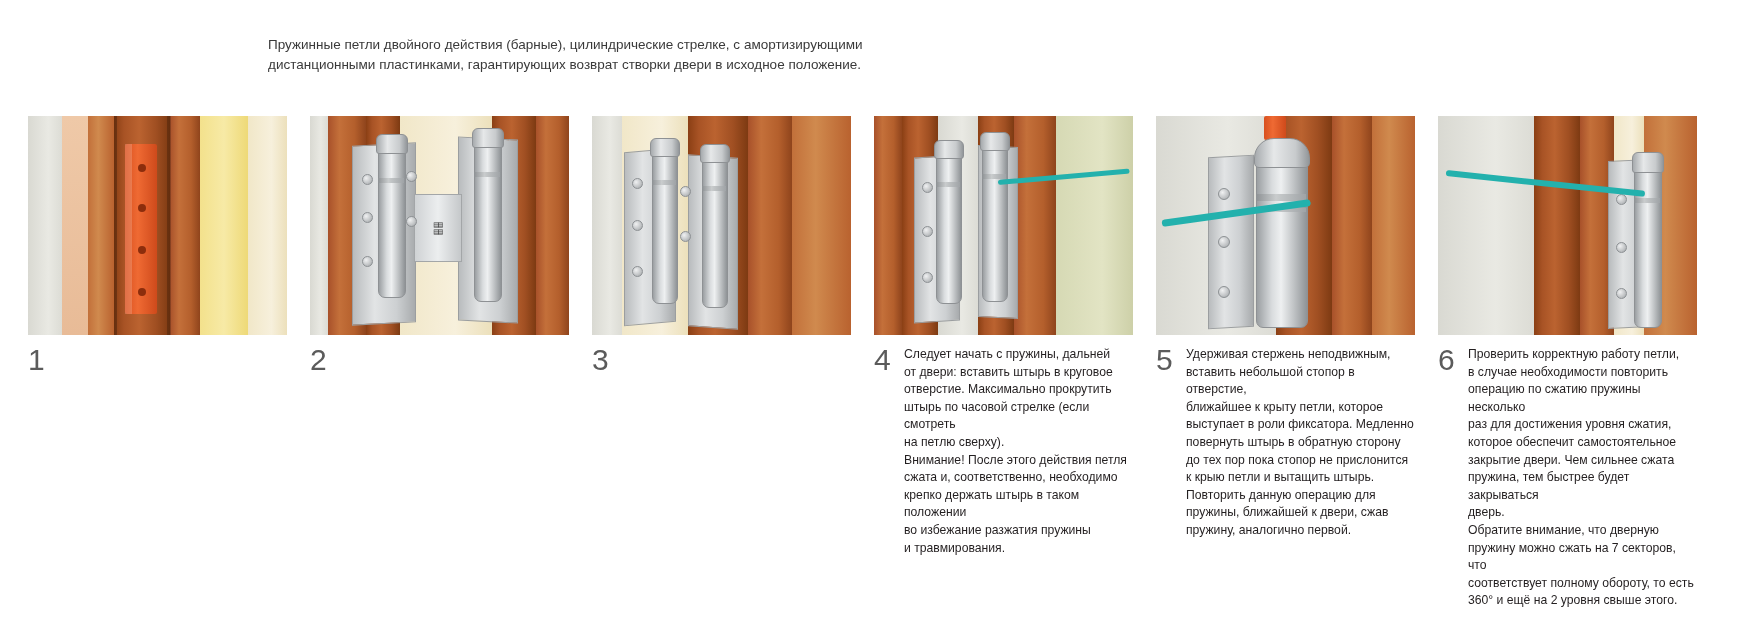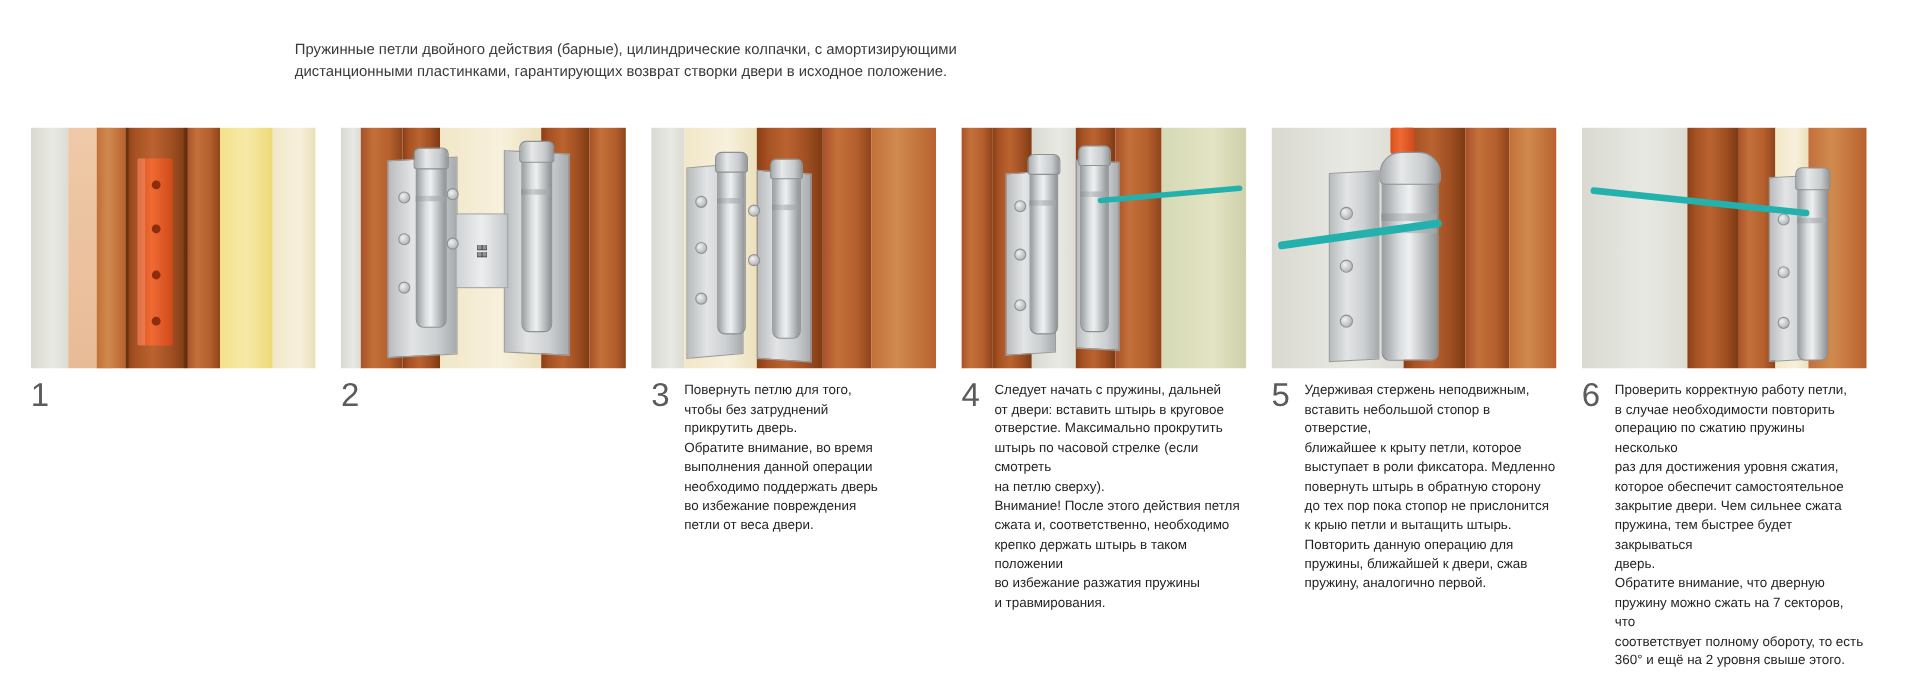--- a/index.html
+++ b/index.html
@@ -162,21 +162,21 @@
     letter-spacing: -0.5px;
   }
 </style>
 </head>
 <body>
 
 <div class="page">
 
   <div class="header">
     <div class="intro">Пружинные петли двойного действия (барные), цилиндрические
-колпачки, с амортизирующими дистанционными пластинками,
+стрелке, с амортизирующими дистанционными пластинками,
 гарантирующих возврат створки двери в исходное положение.</div>
   </div>
 
   <div class="panels">
 
     <div class="panel">
       <div class="illus">
         <div class="lay wall-grey" style="left:0;top:0;width:34px;height:219px;"></div>
         <div class="lay floor-pink" style="left:34px;top:0;width:40px;height:219px;"></div>
         <div class="lay wood-light" style="left:60px;top:0;width:26px;height:219px;"></div>
@@ -253,28 +253,20 @@
         <div class="lay band" style="left:110px;top:70px;width:24px;height:5px;"></div>
 
         <div class="lay screw" style="left:40px;top:62px;width:9px;height:9px;"></div>
         <div class="lay screw" style="left:40px;top:104px;width:9px;height:9px;"></div>
         <div class="lay screw" style="left:40px;top:150px;width:9px;height:9px;"></div>
         <div class="lay screw" style="left:88px;top:70px;width:9px;height:9px;"></div>
         <div class="lay screw" style="left:88px;top:115px;width:9px;height:9px;"></div>
       </div>
       <div class="caption">
         <div class="num">3</div>
-        <div class="steptext">Повернуть петлю для того,
-чтобы без затруднений
-прикрутить дверь.
-Обратите внимание, во время
-выполнения данной операции
-необходимо поддержать дверь
-во избежание повреждения
-петли от веса двери.</div>
       </div>
     </div>
 
     <div class="panel">
       <div class="illus">
         <div class="lay wood-mid" style="left:0;top:0;width:28px;height:219px;"></div>
         <div class="lay wood-dark" style="left:28px;top:0;width:36px;height:219px;"></div>
         <div class="lay wall-grey" style="left:64px;top:0;width:40px;height:219px;"></div>
         <div class="lay wood-dark" style="left:104px;top:0;width:36px;height:219px;"></div>
         <div class="lay wood-mid" style="left:140px;top:0;width:42px;height:219px;"></div>

